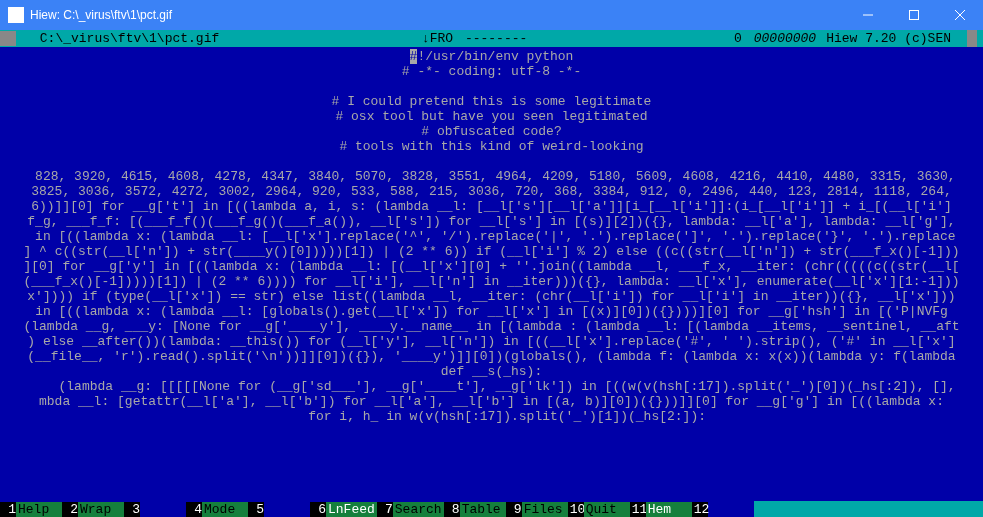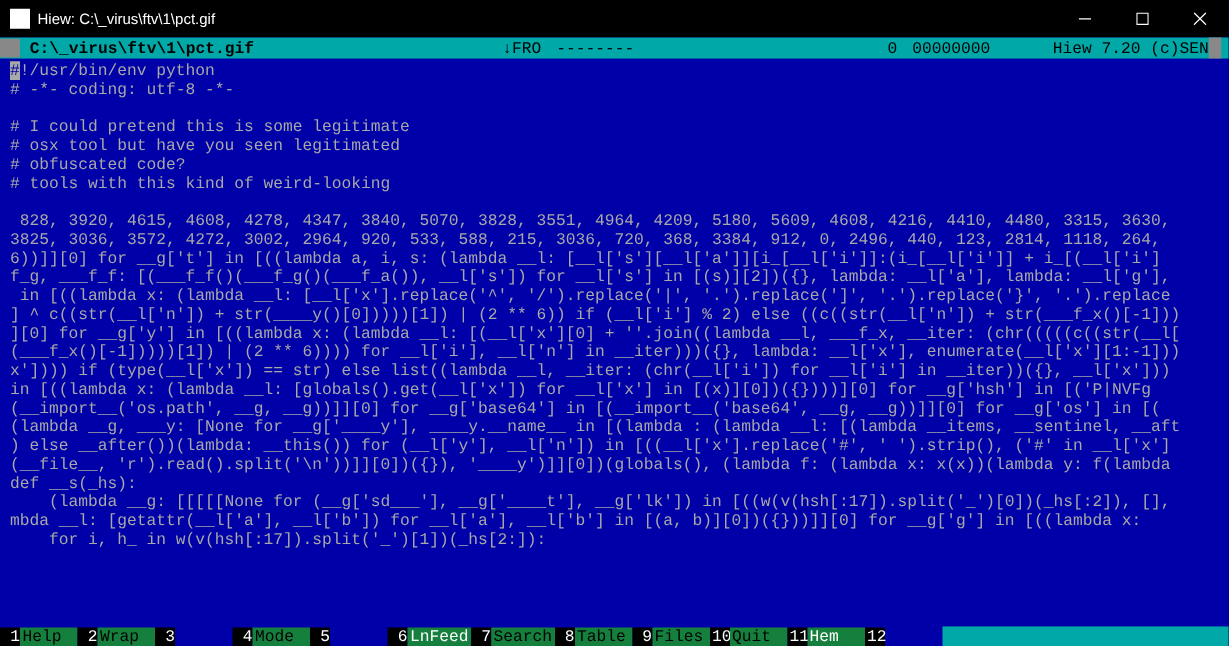--- a/index.html
+++ b/index.html
@@ -1,42 +1,42 @@
 <!DOCTYPE html>
 <html><head>
 <meta charset="utf-8">
 <style>
   * { margin: 0; padding: 0; box-sizing: border-box; }
   html, body { width: 100%; height: 100%; overflow: hidden; font-family: Consolas, 'Courier New', monospace; font-size: 13px; background: #000; }
   
   .window { width: 983px; height: 517px; display: flex; flex-direction: column; background: #0000a8; }
   
   
-  .titlebar { height: 30px; background: #000000; color: #fff; display: flex; align-items: center; padding: 0 0 0 8px; font-family: 'Segoe UI', sans-serif; font-size: 12px; }
+  .titlebar { height: 30px; background: #3b82f6; color: #fff; display: flex; align-items: center; padding: 0 0 0 8px; font-family: 'Segoe UI', sans-serif; font-size: 12px; }
   .titlebar-icon { width: 16px; height: 16px; background: #fff; margin-right: 6px; display:inline-block; }
   .title-text { flex: 1; }
   .win-btns { display: flex; height: 100%; }
   .win-btn { width: 46px; height: 100%; display: flex; align-items: center; justify-content: center; color: #fff; }
   .win-btn svg { width: 10px; height: 10px; }
   
   
   .status-line { height: 17px; background: #00a8a8; color: #000; display: flex; align-items: center; font-weight: normal; white-space: pre; padding: 0 6px 0 0; }
   .status-left { background: #888; color:#000; padding: 0 4px; }
-  .status-path { flex: 0 0 auto; padding-left: 8px; font-weight: bold; }
+  .status-path { flex: 0 0 auto; padding-left: 24px; }
   .status-gap1 { flex: 1; }
   .status-fro { }
   .status-dash { padding: 0 4px; }
   .status-gap2 { flex: 1; }
   .status-zero { padding-right: 12px; }
-  .status-hex { padding-right: 10px; }
-  .status-ver { padding-right: 0; margin-left: 40px; }
+  .status-hex { padding-right: 10px; font-style: italic; }
+  .status-ver { padding-right: 16px; }
   .status-end { background:#888; width:10px; height:100%; }
 
   
-  .content { flex: 1; background: #0000a8; color: #a8a8a8; padding: 2px 8px 0 8px; line-height: 15px; overflow: hidden; position: relative; }
+  .content { flex: 1; background: #0000a8; color: #a8a8a8; padding: 2px 8px 0 8px; line-height: 15px; overflow: hidden; position: relative; text-align: center; }
   .content .ln { white-space: pre; color: #a8a8a8; }
   .cursor { background:#a8a8a8; color:#0000a8; }
 
   
   .footer { height: 16px; display: flex; align-items: stretch; font-weight: normal; }
   .fk { display: flex; align-items: center; }
   .fk-num { background: #000; color: #fff; padding: 0 0 0 2px; width: 16px; text-align:right; }
   .fk-lbl { background: #15803d; color: #000; padding: 0 2px; min-width: 46px; }
   .fk-lbl.hl { color: #fff; }
   .footer-tail { flex: 1; background: #00a8a8; }
@@ -95,21 +95,20 @@
       <div class="ln"> 828, 3920, 4615, 4608, 4278, 4347, 3840, 5070, 3828, 3551, 4964, 4209, 5180, 5609, 4608, 4216, 4410, 4480, 3315, 3630,</div>
       <div class="ln">3825, 3036, 3572, 4272, 3002, 2964, 920, 533, 588, 215, 3036, 720, 368, 3384, 912, 0, 2496, 440, 123, 2814, 1118, 264,</div>
       <div class="ln">6))]][0] for __g['t'] in [((lambda a, i, s: (lambda __l: [__l['s'][__l['a']][i_[__l['i']]:(i_[__l['i']] + i_[(__l['i']</div>
       <div class="ln">f_g, ___f_f: [(___f_f()(___f_g()(___f_a()), __l['s']) for __l['s'] in [(s)][2])({}, lambda: __l['a'], lambda: __l['g'],</div>
       <div class="ln"> in [((lambda x: (lambda __l: [__l['x'].replace('^', '/').replace('|', '.').replace(']', '.').replace('}', '.').replace</div>
       <div class="ln">] ^ c((str(__l['n']) + str(____y()[0]))))[1]) | (2 ** 6)) if (__l['i'] % 2) else ((c((str(__l['n']) + str(___f_x()[-1]))</div>
       <div class="ln">][0] for __g['y'] in [((lambda x: (lambda __l: [(__l['x'][0] + ''.join((lambda __l, ___f_x, __iter: (chr(((((c((str(__l[</div>
       <div class="ln">(___f_x()[-1]))))[1]) | (2 ** 6)))) for __l['i'], __l['n'] in __iter)))({}, lambda: __l['x'], enumerate(__l['x'][1:-1]))</div>
       <div class="ln">x']))) if (type(__l['x']) == str) else list((lambda __l, __iter: (chr(__l['i']) for __l['i'] in __iter))({}, __l['x']))</div>
       <div class="ln">in [((lambda x: (lambda __l: [globals().get(__l['x']) for __l['x'] in [(x)][0])({})))][0] for __g['hsh'] in [('P|NVFg</div>
-      <div class="ln">(__import__('os.path', __g, __g))]][0] for __g['base64'] in [(__import__('base64', __g, __g))]][0] for __g['os'] in [(</div>
       <div class="ln">(lambda __g, ___y: [None for __g['____y'], ____y.__name__ in [(lambda : (lambda __l: [(lambda __items, __sentinel, __aft</div>
       <div class="ln">) else __after())(lambda: __this()) for (__l['y'], __l['n']) in [((__l['x'].replace('#', ' ').strip(), ('#' in __l['x']</div>
       <div class="ln">(__file__, 'r').read().split('\n'))]][0])({}), '____y')]][0])(globals(), (lambda f: (lambda x: x(x))(lambda y: f(lambda</div>
       <div class="ln">def __s(_hs):</div>
       <div class="ln">    (lambda __g: [[[[[None for (__g['sd___'], __g['____t'], __g['lk']) in [((w(v(hsh[:17]).split('_')[0])(_hs[:2]), [],</div>
       <div class="ln">mbda __l: [getattr(__l['a'], __l['b']) for __l['a'], __l['b'] in [(a, b)][0])({}))]][0] for __g['g'] in [((lambda x:</div>
       <div class="ln">    for i, h_ in w(v(hsh[:17]).split('_')[1])(_hs[2:]):</div>
     </div>
 
   <div class="footer" id="footer">

